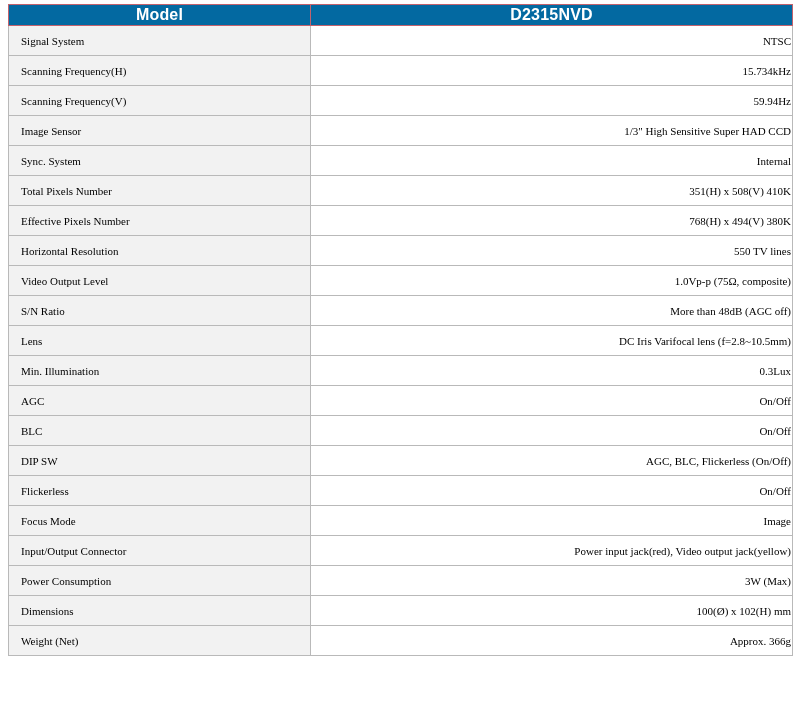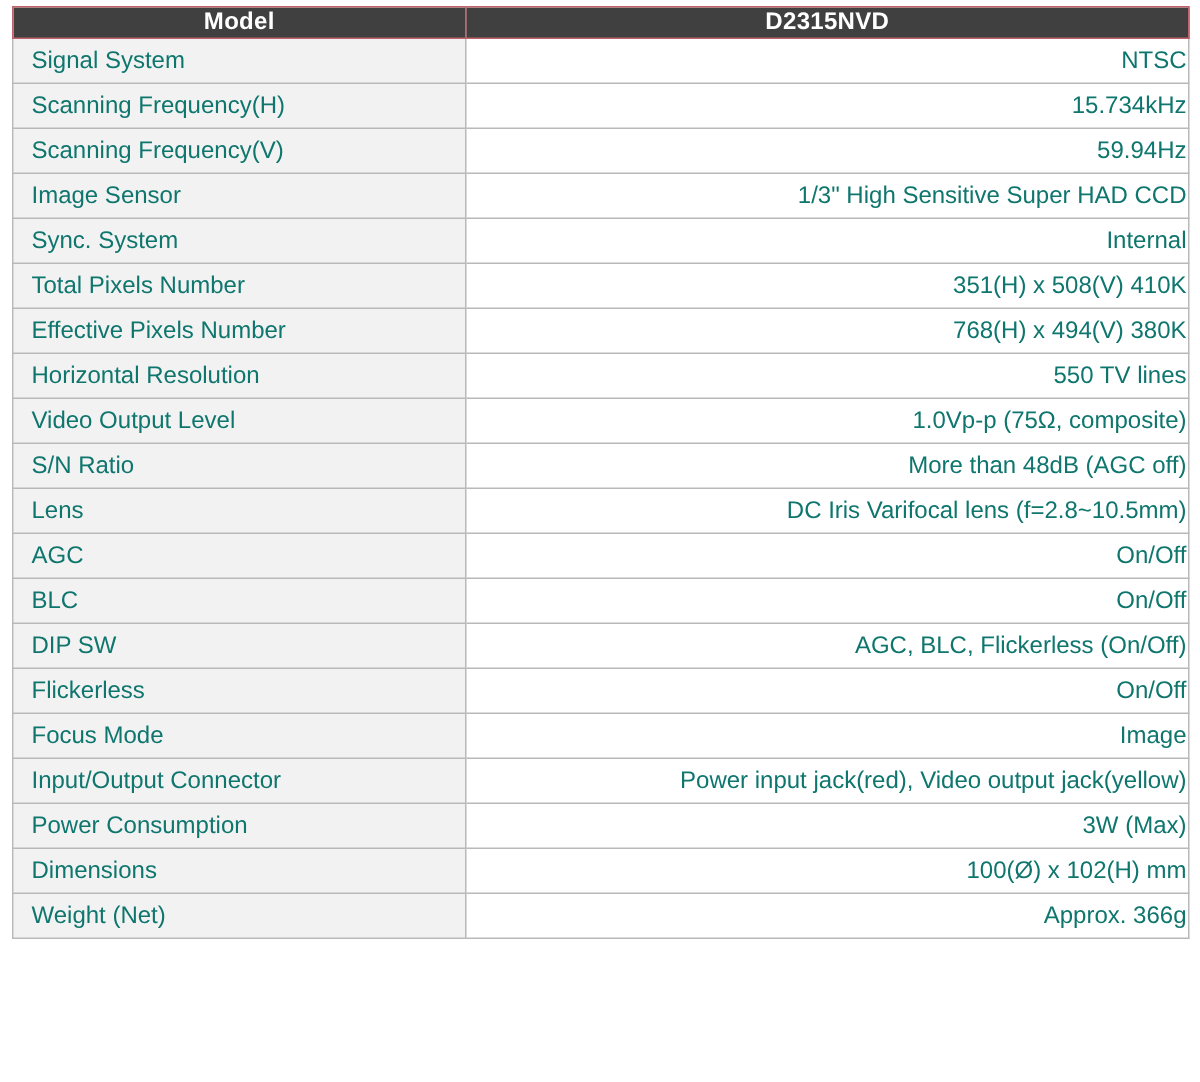--- a/index.html
+++ b/index.html
@@ -22,33 +22,34 @@
     table-layout: fixed;
   }
   table.spec-table th,
   table.spec-table td {
     border: 1px solid #b9b9b9;
     box-sizing: border-box;
   }
   th.model-col   { width: 302px; }
   th.value-col   { width: 482px; }
   tr.header-row th {
-    background: #404040;
+    background: #0369a1;
     border-color: #c2626d;
     color: #ffffff;
     font-size: 16px;
     font-weight: bold;
     height: 15px;
     text-align: center;
     letter-spacing: 0.2px;
   }
   tr.body-row td {
     height: 30px;
-    font-size: 16px;
-    color: #0f766e;
+    font-size: 11px;
+    color: #000000;
+    font-family: Liberation Serif, serif;
   }
   td.label-cell {
     background: #f2f2f2;
     text-align: left;
     padding-left: 12px;
   }
   td.value-cell {
     background: #ffffff;
     text-align: right;
   }
@@ -103,20 +104,24 @@
       </tr>
       <tr class="body-row">
         <td class="label-cell">S/N Ratio</td>
         <td class="value-cell">More than 48dB (AGC off)</td>
       </tr>
       <tr class="body-row">
         <td class="label-cell">Lens</td>
         <td class="value-cell">DC Iris Varifocal lens (f=2.8~10.5mm)</td>
       </tr>
       <tr class="body-row">
+        <td class="label-cell">Min. Illumination</td>
+        <td class="value-cell">0.3Lux</td>
+      </tr>
+      <tr class="body-row">
         <td class="label-cell">AGC</td>
         <td class="value-cell">On/Off</td>
       </tr>
       <tr class="body-row">
         <td class="label-cell">BLC</td>
         <td class="value-cell">On/Off</td>
       </tr>
       <tr class="body-row">
         <td class="label-cell">DIP SW</td>
         <td class="value-cell">AGC, BLC, Flickerless (On/Off)</td>

